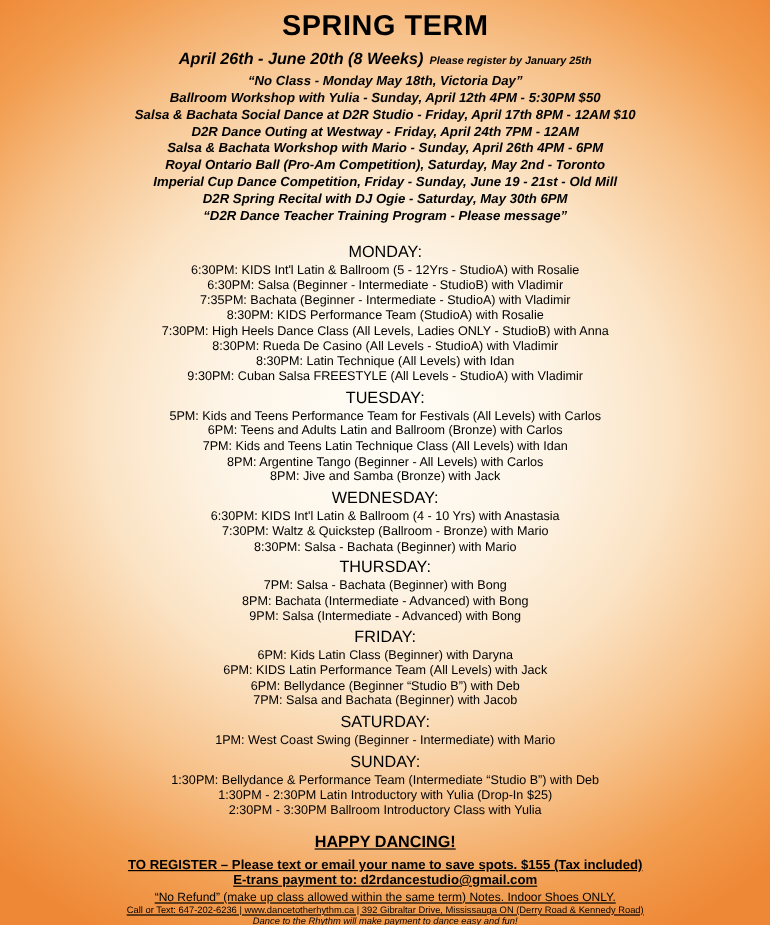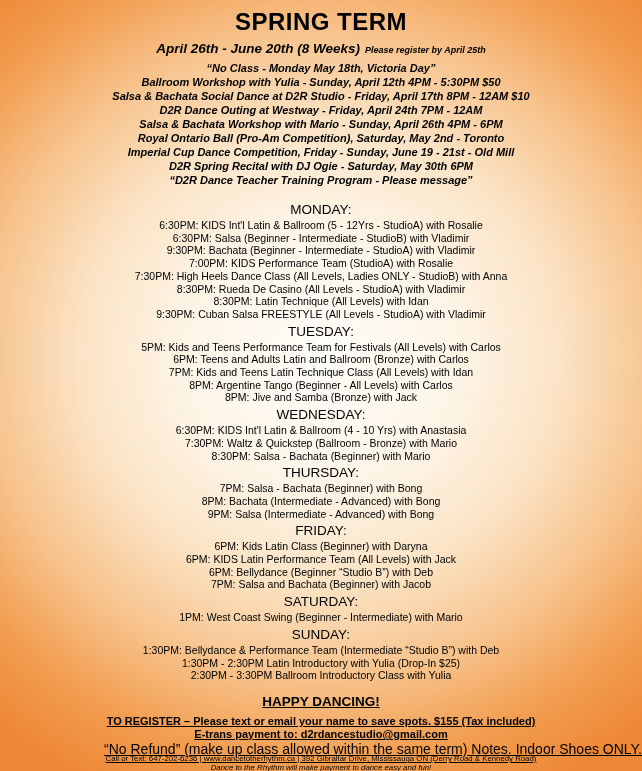--- a/index.html
+++ b/index.html
@@ -69,64 +69,63 @@
     font-weight: bold;
     line-height: 13px;
   }
   .etrans-line {
     font-size: 11px;
     font-weight: bold;
     line-height: 13px;
     margin-bottom: 3px;
   }
   .refund-note {
-    font-size: 14px;
+    font-size: 10px;
     line-height: 10px;
-    text-align: right;
   }
   .contact-line {
     font-size: 7.8px;
     line-height: 9.5px;
   }
   .tagline {
     font-size: 7.8px;
     font-style: italic;
     line-height: 9.5px;
   }
 </style>
 </head>
 <body>
 
 <div class="flyer">
 
   <h1 class="title">SPRING TERM</h1>
 
   <div class="dateline">
-    <span>April 26th - June 20th (8 Weeks)</span><span class="register-note">Please register by April 25th</span>
+    <span>April 26th - June 20th (8 Weeks)</span><span class="register-note">Please register by January 25th</span>
   </div>
 
   <div class="events">
       <div class="event-line">“No Class - Monday May 18th, Victoria Day”</div>
       <div class="event-line">Ballroom Workshop with Yulia - Sunday, April 12th 4PM - 5:30PM $50</div>
       <div class="event-line">Salsa &amp; Bachata Social Dance at D2R Studio - Friday, April 17th 8PM - 12AM $10</div>
       <div class="event-line">D2R Dance Outing at Westway - Friday, April 24th 7PM - 12AM</div>
       <div class="event-line">Salsa &amp; Bachata Workshop with Mario - Sunday, April 26th 4PM - 6PM</div>
       <div class="event-line">Royal Ontario Ball (Pro-Am Competition), Saturday, May 2nd - Toronto</div>
       <div class="event-line">Imperial Cup Dance Competition, Friday - Sunday, June 19 - 21st - Old Mill</div>
       <div class="event-line">D2R Spring Recital with DJ Ogie - Saturday, May 30th 6PM</div>
       <div class="event-line">“D2R Dance Teacher Training Program - Please message”</div>
     </div>
 
   <div class="schedule">
       <section class="day">
         <div class="day-heading">MONDAY:</div>
         <div class="class-line">6:30PM: KIDS Int'l Latin &amp; Ballroom (5 - 12Yrs - StudioA) with Rosalie</div>
         <div class="class-line">6:30PM: Salsa (Beginner - Intermediate - StudioB) with Vladimir</div>
-        <div class="class-line">9:30PM: Bachata (Beginner - Intermediate - StudioA) with Vladimir</div>
-        <div class="class-line">7:00PM: KIDS Performance Team (StudioA) with Rosalie</div>
+        <div class="class-line">7:35PM: Bachata (Beginner - Intermediate - StudioA) with Vladimir</div>
+        <div class="class-line">8:30PM: KIDS Performance Team (StudioA) with Rosalie</div>
         <div class="class-line">7:30PM: High Heels Dance Class (All Levels, Ladies ONLY - StudioB) with Anna</div>
         <div class="class-line">8:30PM: Rueda De Casino (All Levels - StudioA) with Vladimir</div>
         <div class="class-line">8:30PM: Latin Technique (All Levels) with Idan</div>
         <div class="class-line">9:30PM: Cuban Salsa FREESTYLE (All Levels - StudioA) with Vladimir</div>
       </section>
       <section class="day">
         <div class="day-heading">TUESDAY:</div>
         <div class="class-line">5PM: Kids and Teens Performance Team for Festivals (All Levels) with Carlos</div>
         <div class="class-line">6PM: Teens and Adults Latin and Ballroom (Bronze) with Carlos</div>
         <div class="class-line">7PM: Kids and Teens Latin Technique Class (All Levels) with Idan</div>

